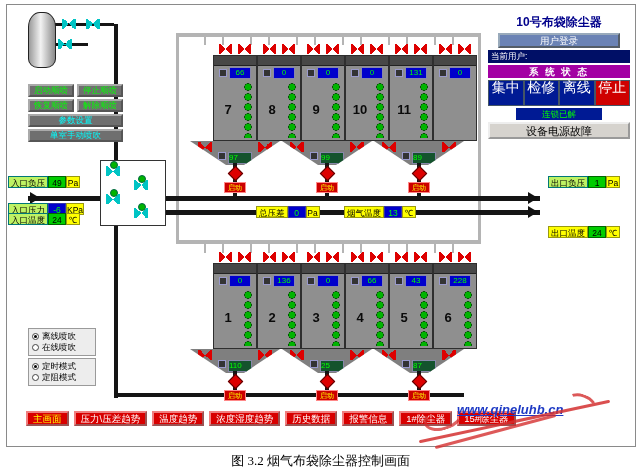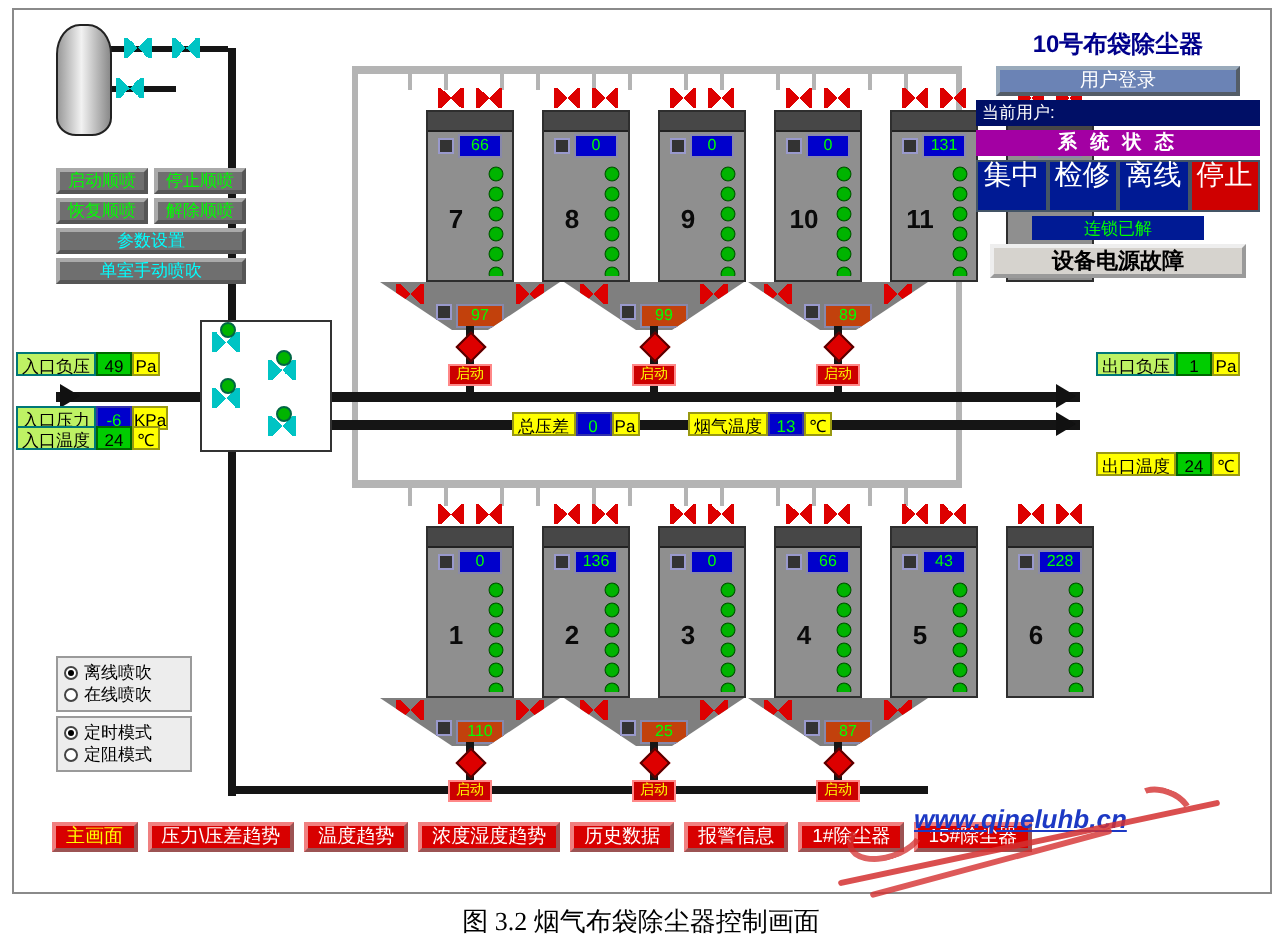--- a/index.html
+++ b/index.html
@@ -20,21 +20,21 @@
     background:conic-gradient(from 45deg,var(--c) 0 90deg,transparent 90deg 180deg,var(--c) 180deg 270deg,transparent 270deg 360deg);}
   .cyanv{--c:#00c4c4;}
   .redv{--c:#dd0000;}
   .gdot{position:absolute;width:6px;height:6px;border-radius:50%;background:#00b400;border:1px solid #064;z-index:3;}
   .mbox{position:absolute;background:#fff;border:1px solid #333;z-index:2;}
   .tank{position:absolute;left:28px;top:12px;width:26px;height:54px;z-index:2;
     background:linear-gradient(90deg,#9a9a9a,#f2f2f2 45%,#8a8a8a);border:1px solid #222;
     border-radius:12px 12px 10px 10px/15px 15px 9px 9px;}
 
   
-  .chamber-row{position:absolute;display:flex;gap:14px;z-index:2;padding-left:23px;}
+  .chamber-row{position:absolute;display:flex;gap:0;z-index:2;padding-left:23px;}
   #chambers-top{left:190px;top:44px;}
   #chambers-bottom{left:190px;top:252px;}
   .chamber{width:44px;display:flex;flex-direction:column;}
   .pvalves{height:11px;display:flex;justify-content:center;gap:6px;}
   .pvalves .bowtie{position:relative;width:13px;height:10px;}
   .body{height:86px;background:#8f8f8f;border:1px solid #2e2e2e;display:flex;flex-direction:column;box-sizing:border-box;}
   .plenum{height:9px;background:#474747;border-bottom:1px solid #222;}
   .cnt-row{height:13px;display:flex;align-items:center;justify-content:center;gap:2px;}
   .mini{width:8px;height:8px;background:#333;border:1px solid #99c;box-sizing:border-box;}
   .cnt{min-width:20px;height:10px;background:#0000cc;color:#00ff00;font-size:8px;line-height:10px;text-align:center;border:1px solid #88a;}
@@ -43,21 +43,21 @@
   .bags{width:12px;height:56px;margin-right:2px;background-image:radial-gradient(circle at 50% 50%,#00b400 36%,#004d00 45%,transparent 50%);background-size:12px 10px;background-repeat:repeat-y;}
 
   .hopper-row{position:absolute;display:flex;gap:2px;z-index:2;}
   #hoppers-top{left:190px;top:141px;}
   #hoppers-bottom{left:190px;top:349px;}
   .pair{width:90px;position:relative;height:56px;display:flex;flex-direction:column;align-items:center;}
   .trap{width:90px;height:24px;background:#7f7f7f;clip-path:polygon(0 0,100% 0,60% 100%,40% 100%);position:relative;}
   .tl{position:absolute;left:8px;top:1px;}
   .tr{position:absolute;right:8px;top:1px;}
   .hrow{position:absolute;left:0;right:0;top:11px;display:flex;justify-content:center;gap:2px;}
-  .hval{min-width:22px;height:10px;background:#c2410c;color:#00ff00;font-size:8px;line-height:10px;text-align:center;border:1px solid #88a;}
+  .hval{min-width:22px;height:10px;background:#14532d;color:#00ff00;font-size:8px;line-height:10px;border:1px solid #88a;}
   .pair .stub{position:absolute;left:43px;top:22px;width:4px;background:#151515;z-index:0;}
   #hoppers-top .stub{height:36px;}
   #hoppers-bottom .stub{height:26px;}
   .diamond{position:relative;z-index:2;width:9px;height:9px;background:#dd0000;border:1px solid #550000;transform:rotate(45deg);margin-top:3px;}
   .state{position:relative;z-index:2;margin-top:3px;background:#cc0000;color:#ffff00;font-size:7px;line-height:9px;padding:0 3px;border:1px solid #f88;}
 
   
   .cbtn{position:absolute;background:#6f6f6f;border:2px outset #aaa;font-size:8.5px;color:#00ff00;text-align:center;line-height:9px;box-sizing:border-box;padding:0;z-index:4;cursor:default;}
   .cbtn.cy{color:#00ffff;}
 
@@ -79,21 +79,21 @@
   
   .rp{position:absolute;left:486px;top:14px;width:146px;z-index:5;display:flex;flex-direction:column;align-items:center;gap:2px;}
   .rp-title{font-size:12px;font-weight:bold;color:#00008b;}
   .rp-login{width:122px;height:15px;background:#6b83b5;border:2px outset #9ab;color:#fff;font-size:9.5px;line-height:10px;box-sizing:border-box;cursor:default;}
   .rp-user{width:142px;height:13px;background:#000f66;color:#fff;font-size:8.5px;line-height:13px;text-align:left;padding-left:3px;box-sizing:border-box;}
   .rp-sys{width:142px;height:13px;background:#a300a3;color:#fff;font-weight:bold;font-size:9.5px;line-height:13px;letter-spacing:2px;text-align:center;}
   .rp-status{width:142px;display:flex;}
   .cell{flex:1;height:26px;background:#001a94;color:#fff;font-size:14px;line-height:12px;text-align:center;border:1px solid #456;box-sizing:border-box;}
   .cell.stop{background:#cf0000;}
   .rp-lock{width:86px;height:12px;background:#001a94;color:#00ff00;font-size:8.5px;line-height:12px;text-align:center;}
-  .rp-fault{width:128px;height:17px;background:#d6d3ce;border:2px outset #eee;color:#000;font-weight:bold;font-size:11px;line-height:12px;box-sizing:border-box;cursor:default;}
+  .rp-fault{width:142px;height:17px;background:#d6d3ce;border:2px outset #eee;color:#000;font-weight:normal;font-size:11px;line-height:12px;box-sizing:border-box;cursor:default;}
 
   
   .nav{position:absolute;left:26px;top:411px;display:flex;gap:5px;z-index:5;}
   .nbtn{background:#d80000;border:2px outset #f08080;color:#fff;font-size:9.5px;line-height:10px;padding:0 5px;height:15px;box-sizing:border-box;white-space:nowrap;cursor:default;}
   .nbtn.main{color:#ffff00;}
 
   
   .wm{position:absolute;left:415px;top:392px;width:215px;height:52px;z-index:9;pointer-events:none;}
   .wm-url{position:absolute;left:42px;top:10px;color:#1d39c4;font-weight:bold;font-style:italic;text-decoration:underline;font-size:13px;}
   .wm-s1{position:absolute;left:2px;top:28px;width:195px;height:3px;background:#d43030;transform:rotate(-12deg);border-radius:2px;opacity:.85;}

